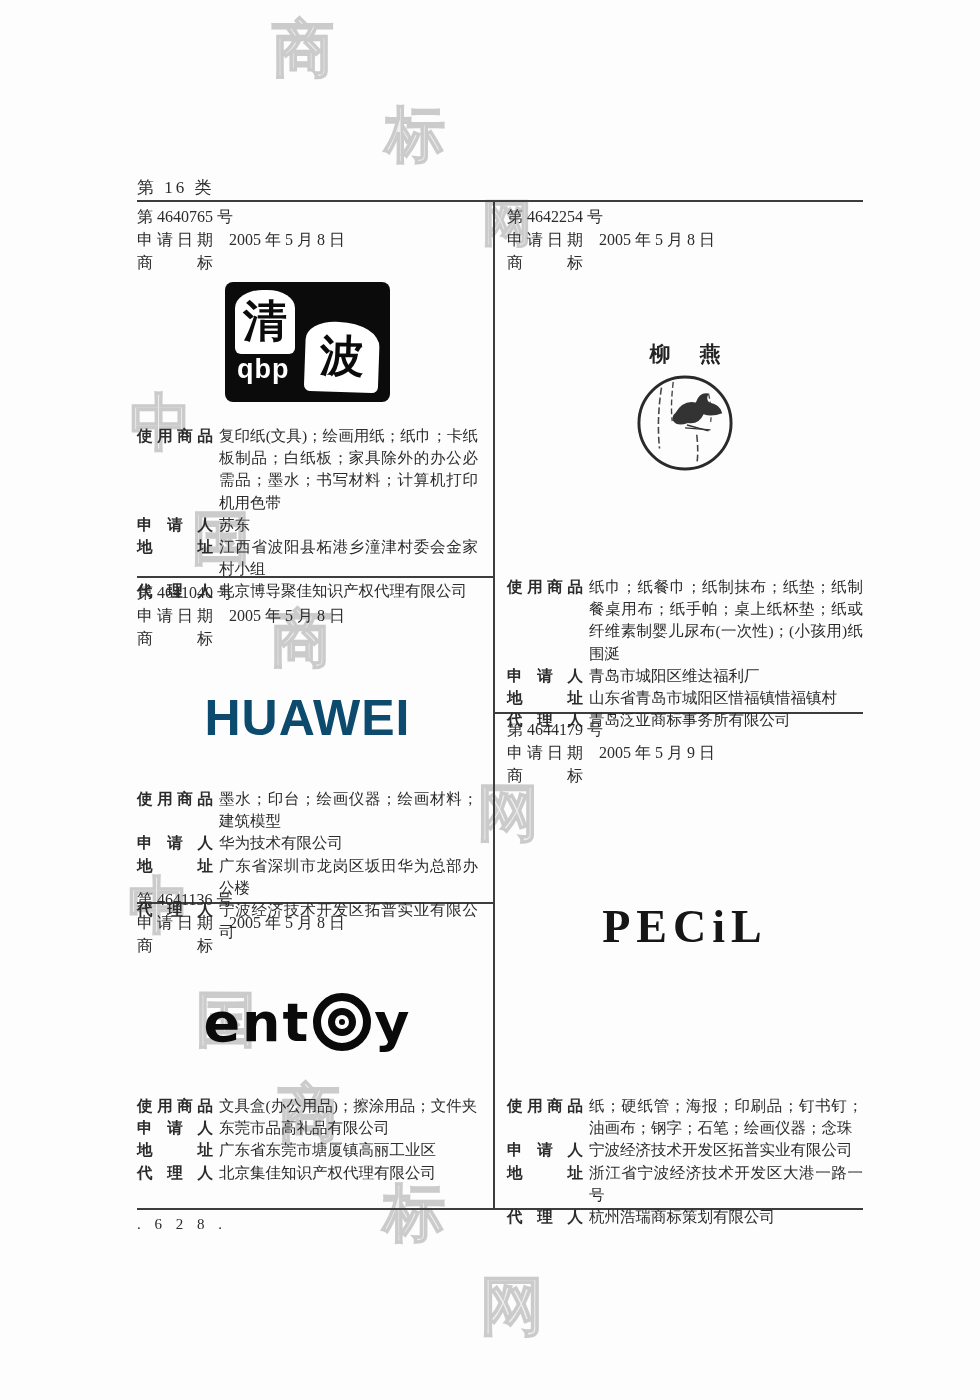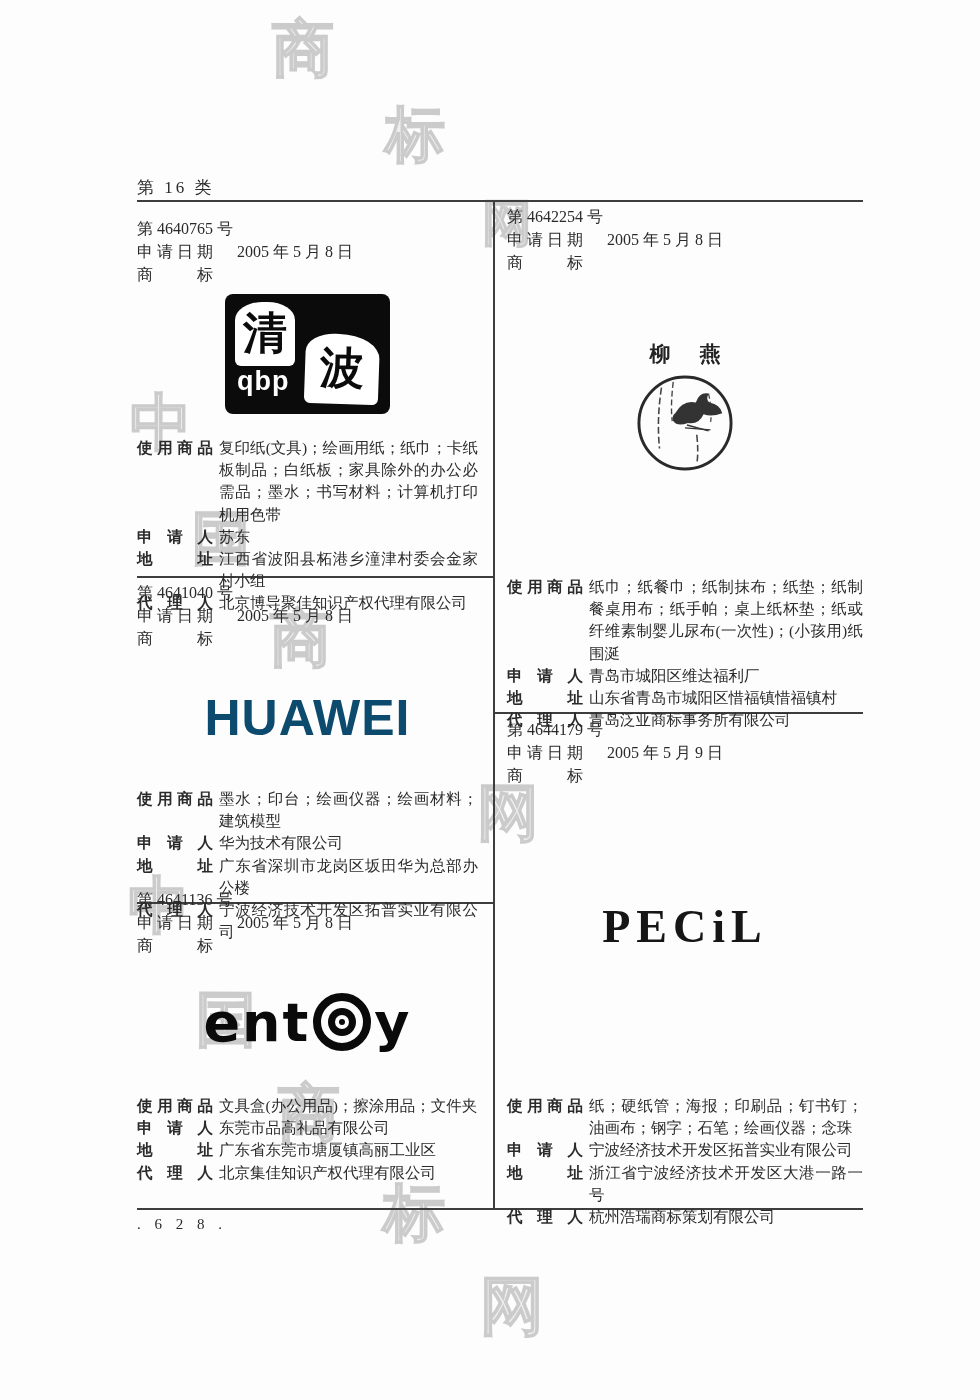--- a/index.html
+++ b/index.html
@@ -16,21 +16,21 @@
     line-height:1;user-select:none;pointer-events:none;
   }
   .content{position:absolute;inset:0;z-index:1;}
   .rule{position:absolute;background:#3d3d3d;height:2px;}
   .vrule{position:absolute;background:#3d3d3d;width:2px;}
   .class-heading{position:absolute;left:137px;top:176px;font-size:17px;letter-spacing:3px;}
   .entry{position:absolute;}
   .hline{font-size:16px;line-height:23px;white-space:nowrap;}
   .hrow{display:flex;font-size:16px;line-height:23px;}
   .hlabel{width:76px;flex:0 0 76px;text-align:justify;text-align-last:justify;}
-  .hval{margin-left:24px;white-space:nowrap;}
+  .hval{margin-left:16px;white-space:nowrap;}
   .fields{margin-top:0;}
   .frow{display:flex;font-size:15.5px;line-height:22.2px;}
   .fl{width:76px;flex:0 0 76px;text-align:justify;text-align-last:justify;align-self:flex-start;font-weight:bold;}
   .fv{flex:1;margin-left:6px;text-align:justify;}
   .pagenum{position:absolute;left:137px;top:1216px;font-size:15px;letter-spacing:5px;}
 
   
   .logo-qbp{position:relative;width:165px;height:120px;background:#0b0b0b;border-radius:8px;margin:8px auto 0 auto;}
   .qbp-page{position:absolute;background:#fff;display:flex;align-items:center;justify-content:center;}
   .qbp-p1{left:10px;top:8px;width:60px;height:64px;border-radius:46% 46% 6px 6px / 28% 28% 6px 6px;}
@@ -79,21 +79,21 @@
 <div class="content">
 
   <div class="class-heading">第 16 类</div>
   <div class="rule" style="left:137px;top:200px;width:726px;"></div>
   <div class="vrule" style="left:493px;top:202px;height:1006px;"></div>
   <div class="rule" style="left:137px;top:576px;width:356px;"></div>
   <div class="rule" style="left:137px;top:902px;width:356px;"></div>
   <div class="rule" style="left:495px;top:712px;width:368px;"></div>
   <div class="rule" style="left:137px;top:1208px;width:726px;"></div>
 
-  <div class="entry" style="left:137px;top:217px;width:341px;">
+  <div class="entry" style="left:137px;top:205px;width:341px;">
     <div class="hline">第 4640765 号</div>
     <div class="hrow">
       <span class="hlabel">申请日期</span>
       <span class="hval">2005 年 5 月 8 日</span>
     </div>
     <div class="hrow">
         <span class="hlabel">商标</span>
       </div>
 
     <div class="logo-qbp">

